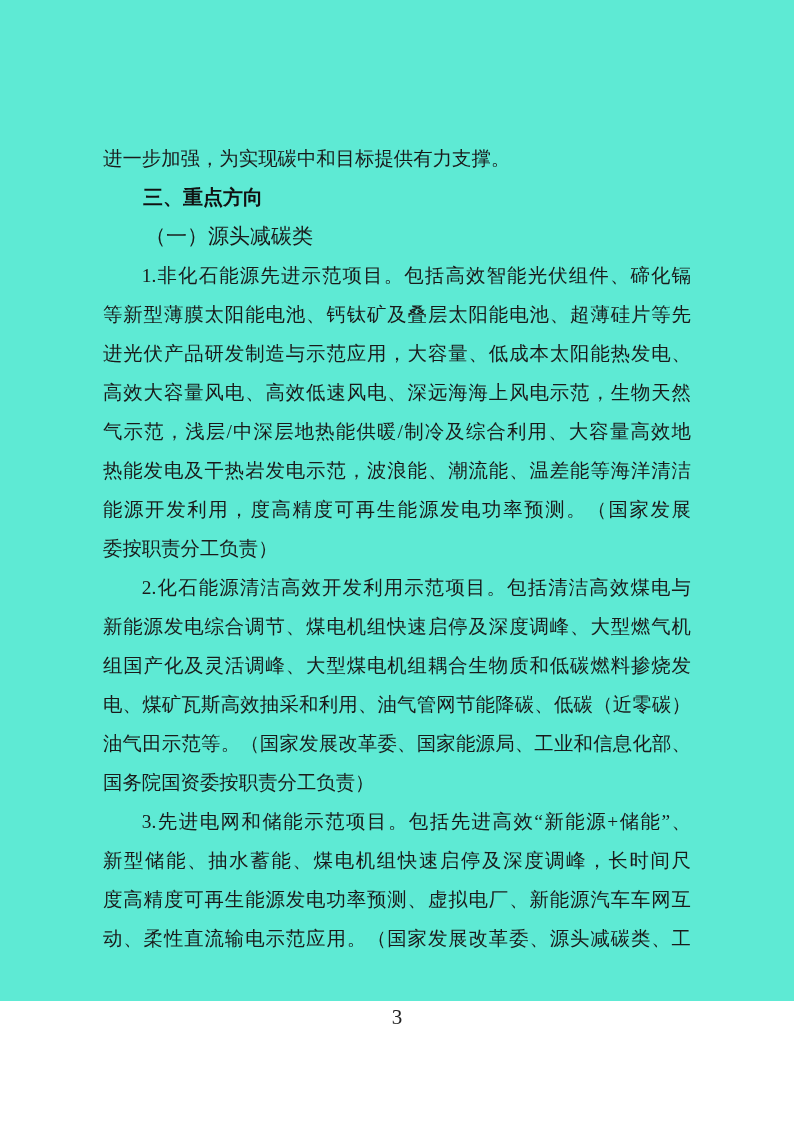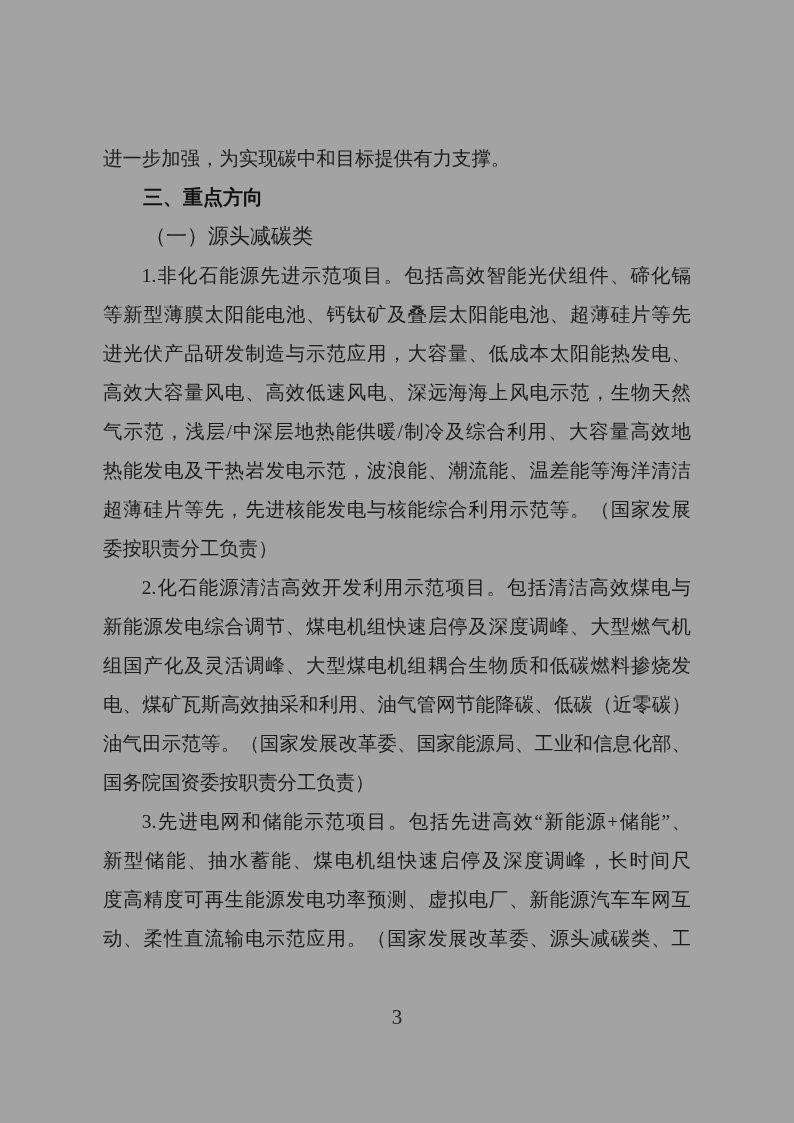--- a/index.html
+++ b/index.html
@@ -6,22 +6,22 @@
     margin: 0;
     padding: 0;
     width: 794px;
     height: 1123px;
     background: #ffffff;
     overflow: hidden;
   }
   .page {
     position: relative;
     width: 794px;
-    height: 1123px;
-    background: #a3a3a3;
+    height: 1001px;
+    background: #5eead4;
     font-family: "Liberation Serif", serif;
     color: #1a1a1a;
   }
   .doc-body {
     position: absolute;
     left: 103px;
     top: 139px;
     width: 588px;
   }
   .line {
@@ -73,21 +73,21 @@
 
     <div class="line subheading indent">（一）源头减碳类</div>
 
     <div>
       <div class="line indent fill">1.非化石能源先进示范项目。包括高效智能光伏组件、碲化镉</div>
       <div class="line fill">等新型薄膜太阳能电池、钙钛矿及叠层太阳能电池、超薄硅片等先</div>
       <div class="line fill">进光伏产品研发制造与示范应用，大容量、低成本太阳能热发电、</div>
       <div class="line fill">高效大容量风电、高效低速风电、深远海海上风电示范，生物天然</div>
       <div class="line fill">气示范，浅层/中深层地热能供暖/制冷及综合利用、大容量高效地</div>
       <div class="line fill">热能发电及干热岩发电示范，波浪能、潮流能、温差能等海洋清洁</div>
-      <div class="line fill">超薄硅片等先，先进核能发电与核能综合利用示范等。（国家发展</div>
+      <div class="line fill">能源开发利用，度高精度可再生能源发电功率预测。（国家发展</div>
       <div class="line">委按职责分工负责）</div>
     </div>
 
     <div>
       <div class="line indent fill">2.化石能源清洁高效开发利用示范项目。包括清洁高效煤电与</div>
       <div class="line fill">新能源发电综合调节、煤电机组快速启停及深度调峰、大型燃气机</div>
       <div class="line fill">组国产化及灵活调峰、大型煤电机组耦合生物质和低碳燃料掺烧发</div>
       <div class="line fill">电、煤矿瓦斯高效抽采和利用、油气管网节能降碳、低碳（近零碳）</div>
       <div class="line fill">油气田示范等。（国家发展改革委、国家能源局、工业和信息化部、</div>
       <div class="line">国务院国资委按职责分工负责）</div>

